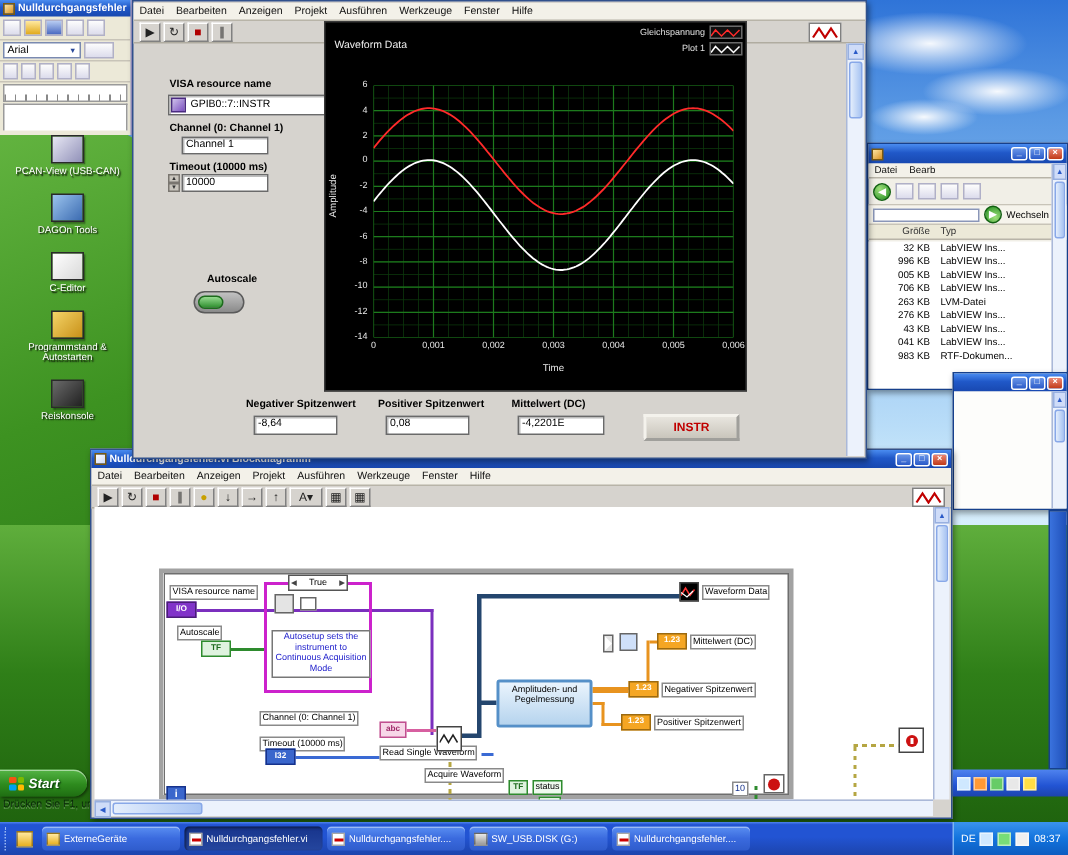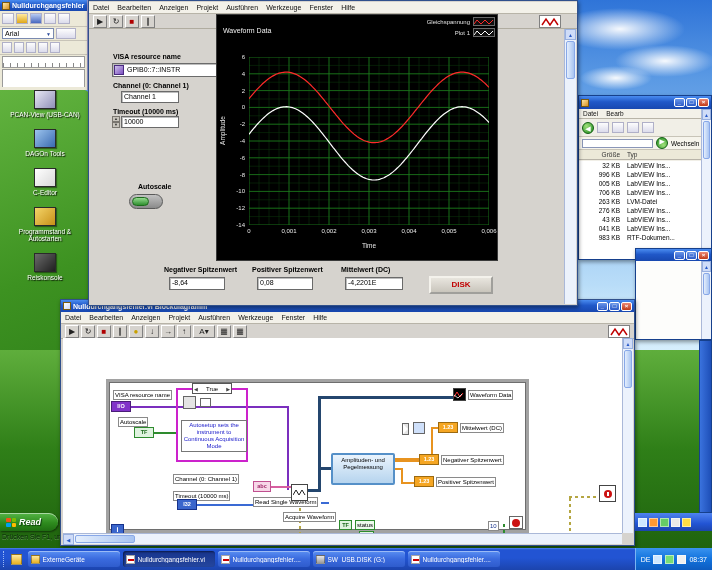--- a/index.html
+++ b/index.html
@@ -588,36 +588,36 @@
       </div>
     <div class="xlabel">Time</div>
   </div>
 
   <div class="fp-label" style="left:75px;top:265px;">Negativer Spitzenwert</div>
   <div class="fp-field" style="left:80px;top:276px;width:56px;height:13px;">-8,64</div>
   <div class="fp-label" style="left:163px;top:265px;">Positiver Spitzenwert</div>
   <div class="fp-field" style="left:168px;top:276px;width:56px;height:13px;">0,08</div>
   <div class="fp-label" style="left:252px;top:265px;">Mittelwert (DC)</div>
   <div class="fp-field" style="left:256px;top:276px;width:58px;height:13px;">-4,2201E</div>
-  <div class="stop-btn" style="left:340px;top:275px;width:64px;height:18px;">DISK</div>
+  <div class="stop-btn" style="left:340px;top:275px;width:64px;height:18px;">INSTR</div>
 
   <div class="vscroll" style="position:absolute;right:1px;top:28px;bottom:1px;width:12px;">
     <div class="sc-arr">▲</div>
     <div class="sc-thumb"></div>
   </div>
 </div>
 
 <div class="abs start-btn">
   <span class="winflag">
     <span style="background:#f65314;"></span>
       <span style="background:#7cbb00;"></span>
       <span style="background:#00a1f1;"></span>
       <span style="background:#ffbb00;"></span>
   </span>
-  <span class="start-txt">Read</span>
+  <span class="start-txt">Start</span>
 </div>
 <div class="abs inner-tray">
   <span class="tray-ico" style="background:#cfe8ff;"></span>
   <span class="tray-ico" style="background:#ff9933;"></span>
   <span class="tray-ico" style="background:#66cc66;"></span>
   <span class="tray-ico" style="background:#e8e8e8;"></span>
   <span class="tray-ico" style="background:#ffdd44;"></span>
 </div>
 
 <div class="abs host-bar">

